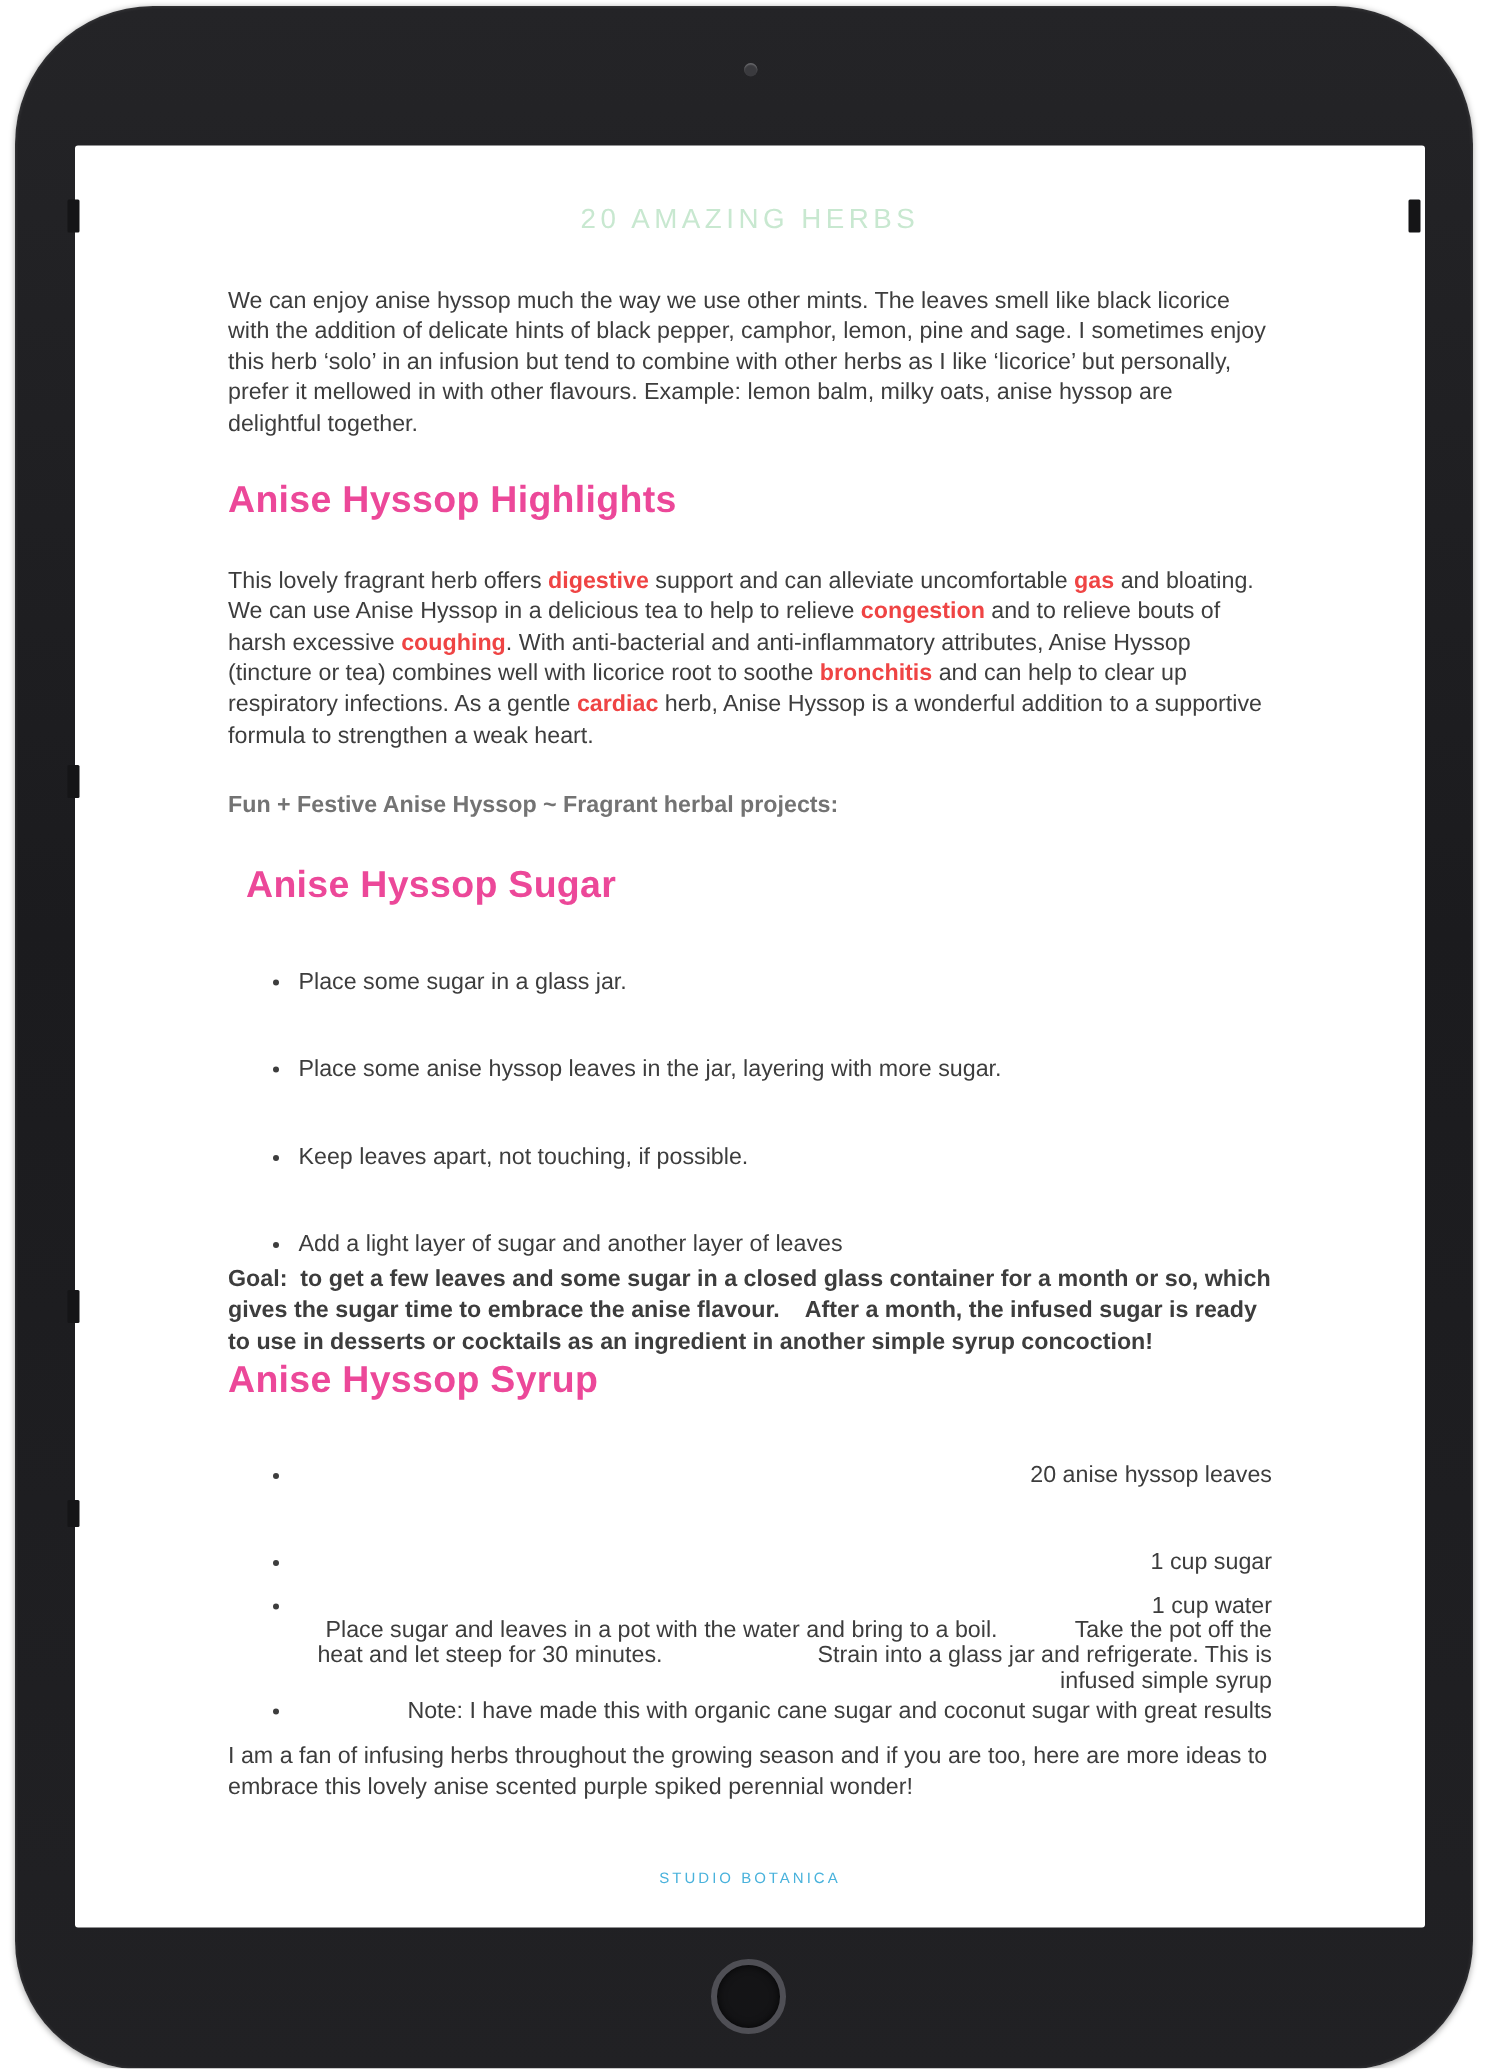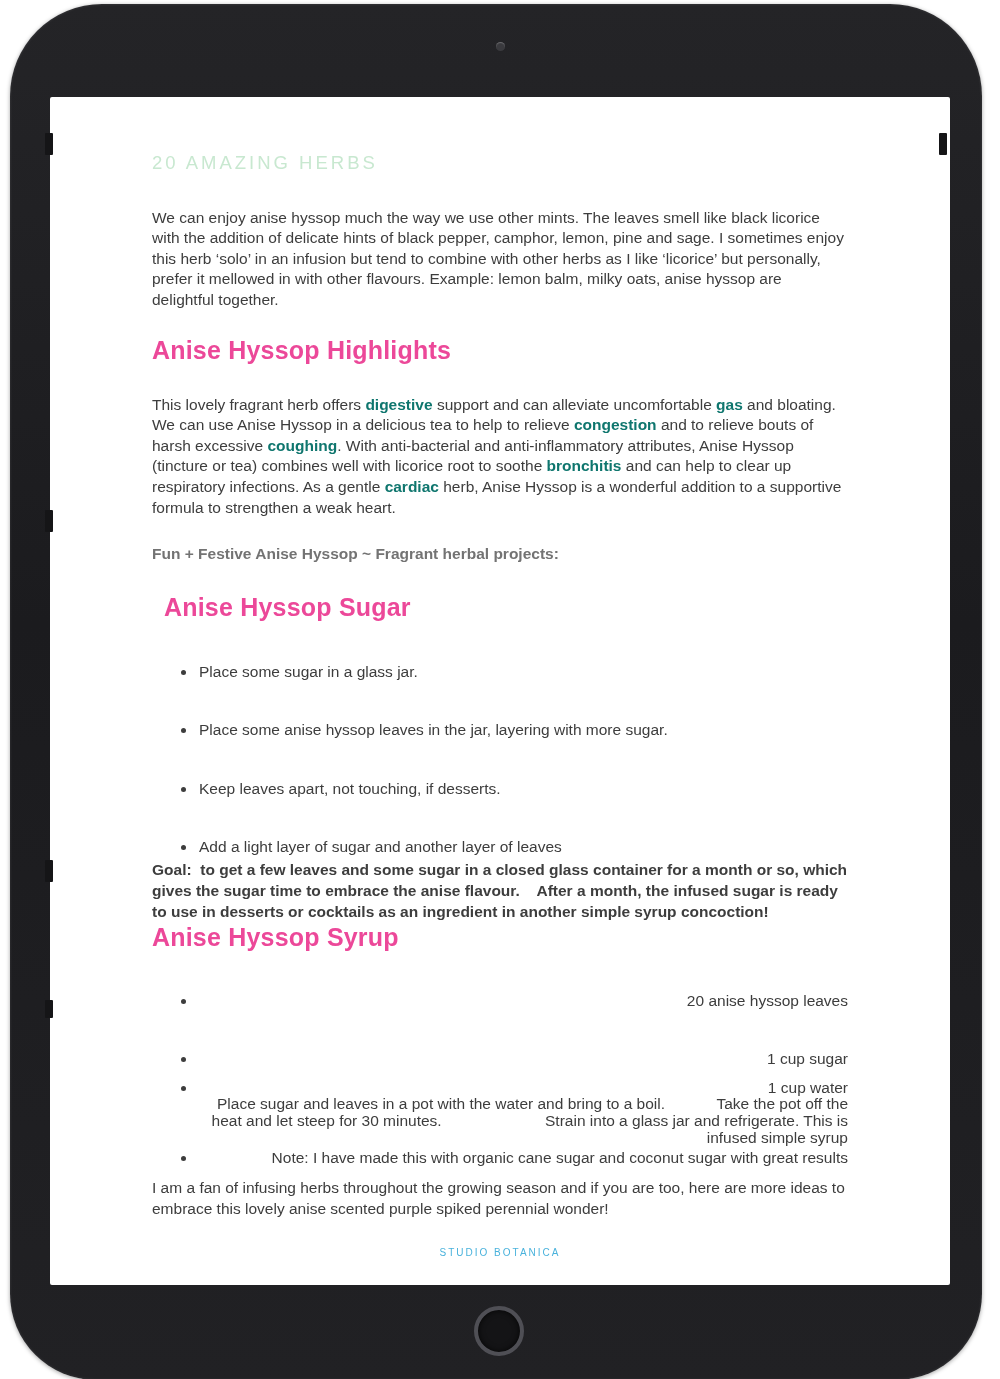--- a/index.html
+++ b/index.html
@@ -18,28 +18,28 @@
         border:4px solid #4f4f55;background:#141416;box-shadow:inset 0 0 6px rgba(0,0,0,.8);cursor:pointer;}
   .notch{position:absolute;width:8px;height:22px;background:#151517;z-index:3;border-radius:1px;}
   .notch.n1{left:35px;top:129px;}
   .notch.n2{left:35px;top:506px;}
   .notch.n3{left:35px;top:856px;}
   .notch.n4{left:35px;top:996px;height:18px;}
   .notch.n5{left:929px;top:129px;}
   
   .doc{position:relative;height:100%;box-sizing:border-box;padding:0 102px;
        color:#3d3d3d;font-size:15.5px;line-height:1.33;}
-  .doc-header{padding-top:54px;text-align:left;color:#c8e8d0;font-size:18.5px;
+  .doc-header{padding-top:37px;text-align:center;color:#c8e8d0;font-size:18.5px;
               letter-spacing:3px;font-weight:400;}
   p{margin:0;}
   .intro{margin-top:32px;}
   h2{margin:0;font-size:25px;font-weight:600;color:#ec4899;letter-spacing:.2px;line-height:1.2;}
   .h-highlights{margin-top:24px;}
   .rich{margin-top:30px;white-space:pre-wrap;}
-  .rich b{color:#0f766e;}
+  .rich b{color:#ef4444;}
   .projects{margin-top:26px;font-weight:700;color:#737373;}
   .h-sugar{margin-top:27px;padding-left:12px;}
   ul{margin:0;padding-left:45px;}
   li{padding-left:2px;margin-top:41px;}
   .sugar-list{margin-top:8px;}
   .sugar-list li{line-height:1.12;}
   .goal{margin-top:5px;white-space:pre-wrap;font-weight:bold;}
   .h-syrup{}
   .syrup-list{margin-top:10px;text-align:right;}
   .syrup-list li{line-height:1.08;white-space:pre-wrap;}
@@ -67,21 +67,21 @@
 
         <p class="rich"><span>This lovely fragrant herb offers </span><b>digestive</b><span> support and can alleviate uncomfortable </span><b>gas</b><span> and bloating.  We can use Anise Hyssop in a delicious tea to help to relieve </span><b>congestion</b><span> and to relieve bouts of harsh excessive </span><b>coughing</b><span>. With anti-bacterial and anti-inflammatory attributes, Anise Hyssop (tincture or tea) combines well with licorice root to soothe </span><b>bronchitis</b><span> and can help to clear up respiratory infections. As a gentle </span><b>cardiac</b><span> herb, Anise Hyssop is a wonderful addition to a supportive formula to strengthen a weak heart.</span></p>
 
         <p class="projects">Fun + Festive Anise Hyssop ~ Fragrant herbal projects:</p>
 
         <h2 class="h-sugar">Anise Hyssop Sugar</h2>
 
         <ul class="sugar-list">
           <li>Place some sugar in a glass jar.</li>
           <li>Place some anise hyssop leaves in the jar, layering with more sugar.</li>
-          <li>Keep leaves apart, not touching, if desserts.</li>
+          <li>Keep leaves apart, not touching, if possible.</li>
           <li>Add a light layer of sugar and another layer of leaves</li>
         </ul>
 
         <p class="goal">Goal:  to get a few leaves and some sugar in a closed glass container for a month or so, which gives the sugar time to embrace the anise flavour.    After a month, the infused sugar is ready to use in desserts or cocktails as an ingredient in another simple syrup concoction!</p>
 
         <h2 class="h-syrup">Anise Hyssop Syrup</h2>
 
         <ul class="syrup-list">
           <li>20 anise hyssop leaves</li>
           <li>1 cup sugar</li>

